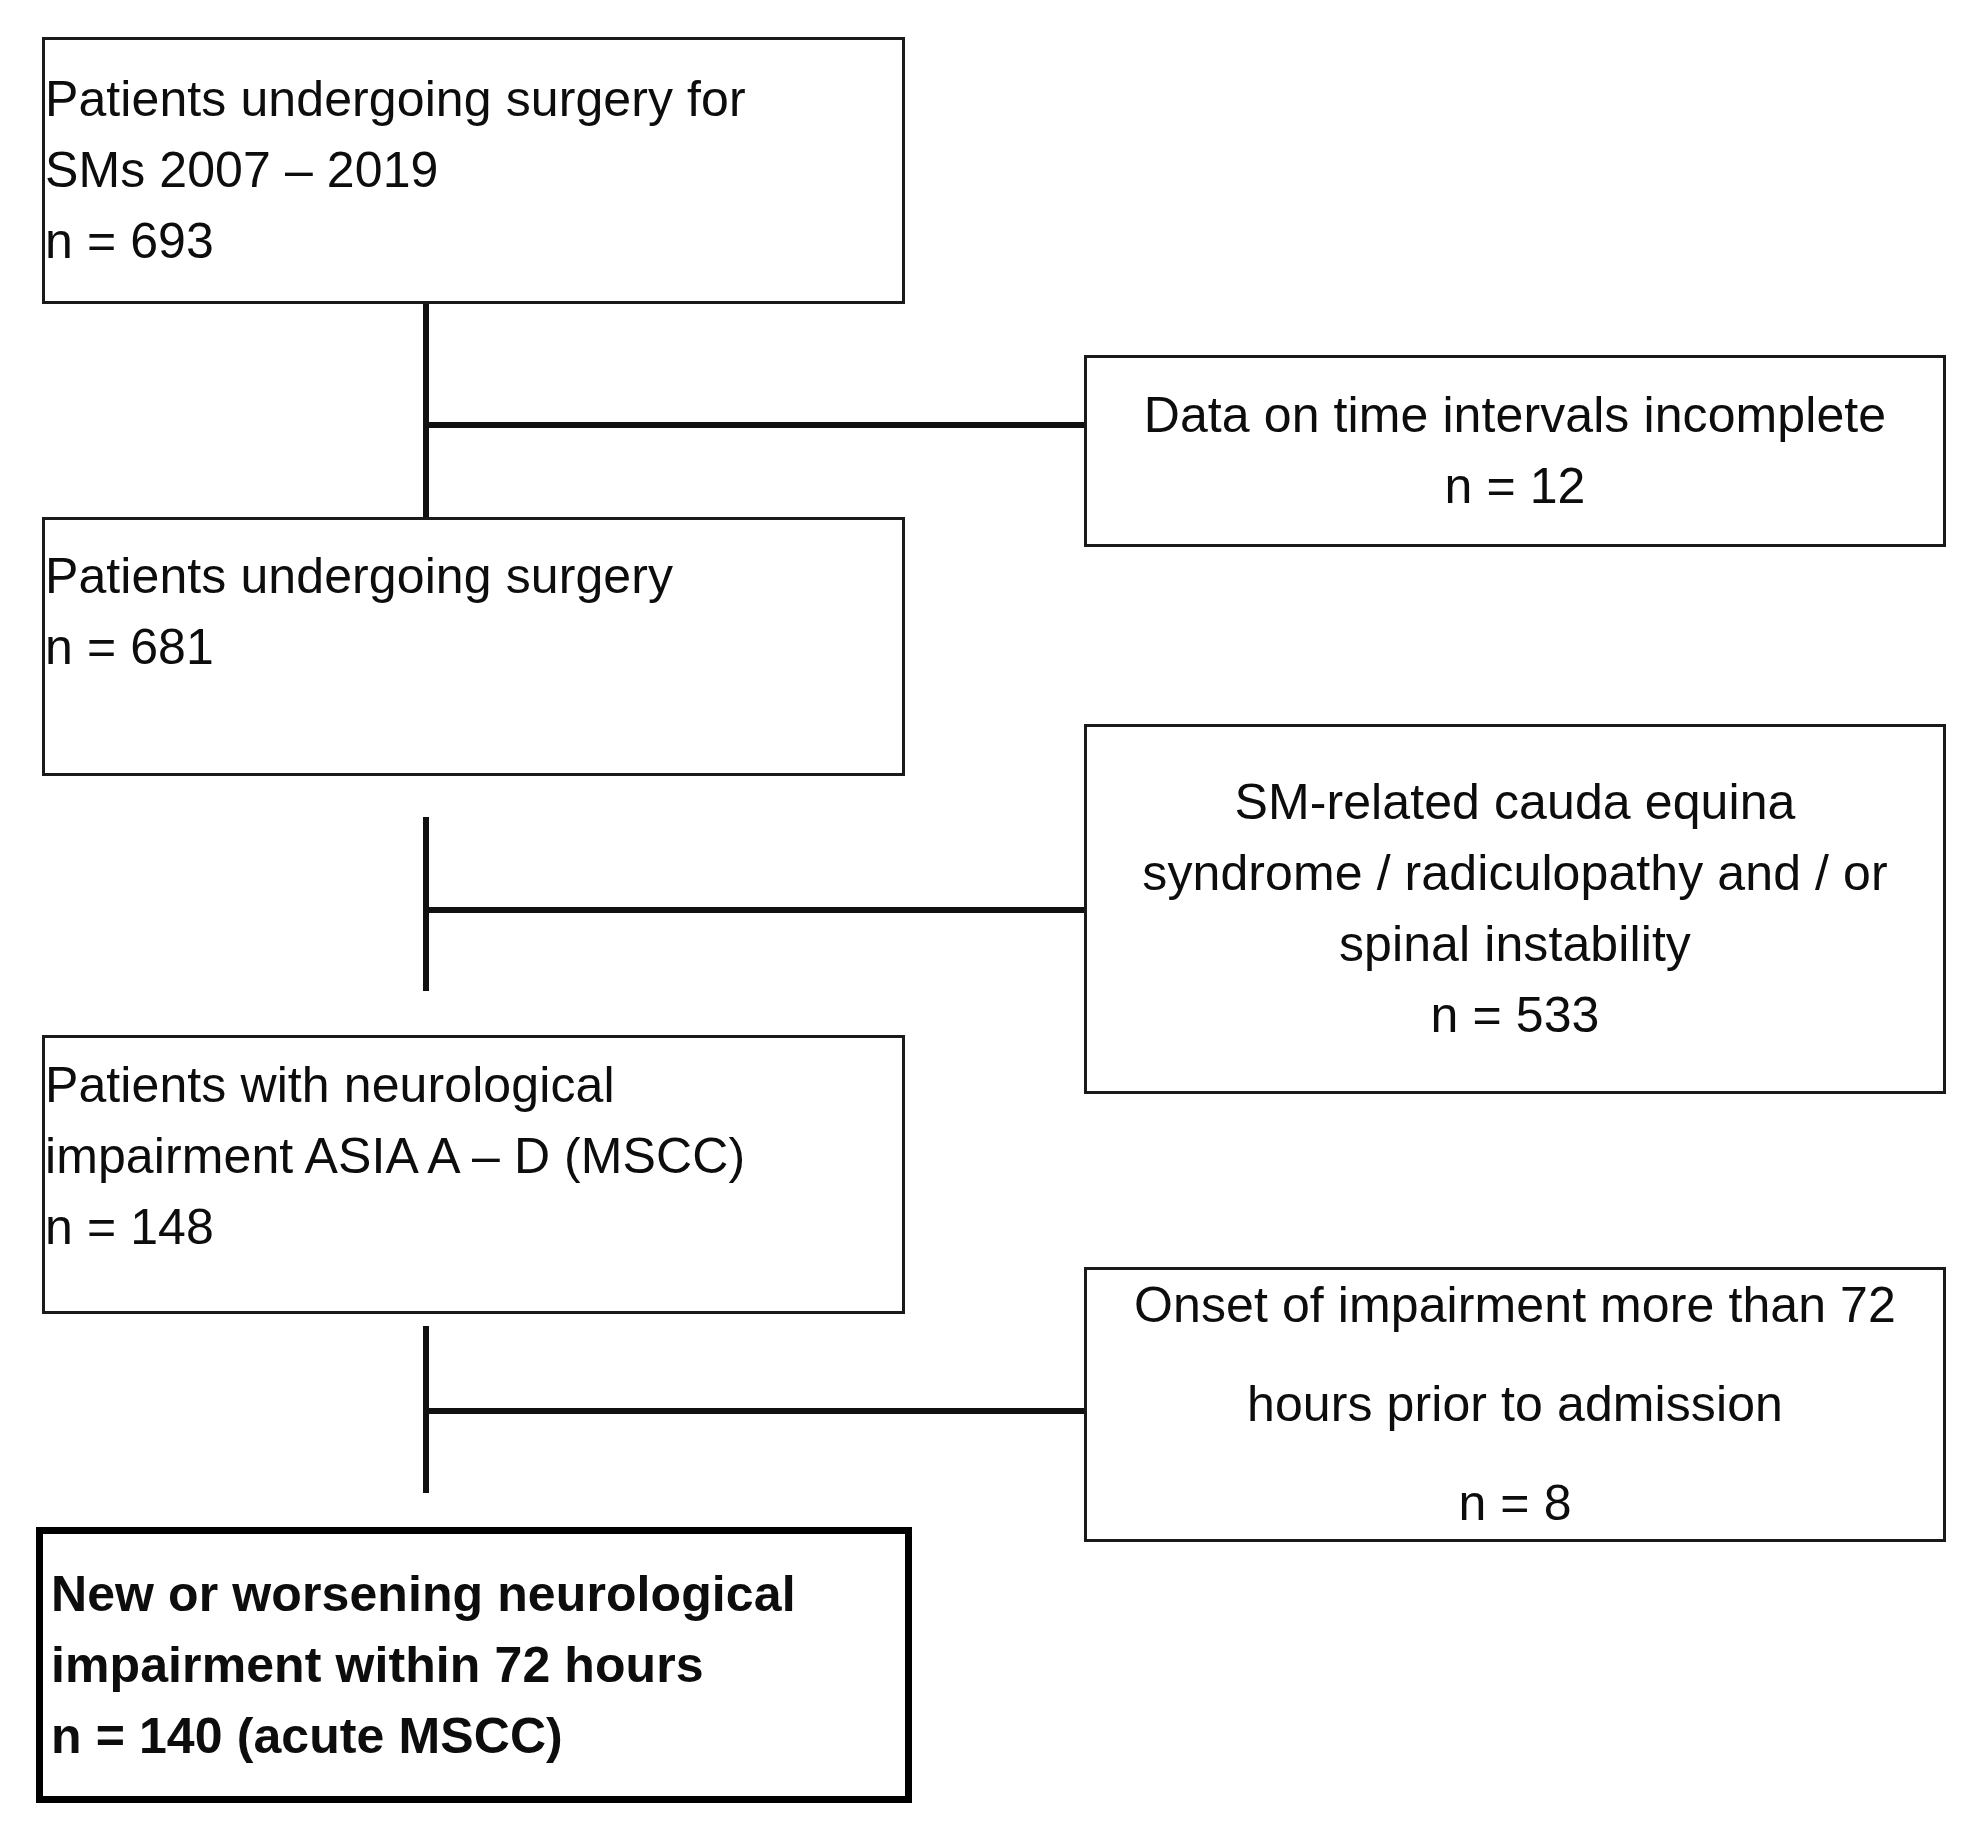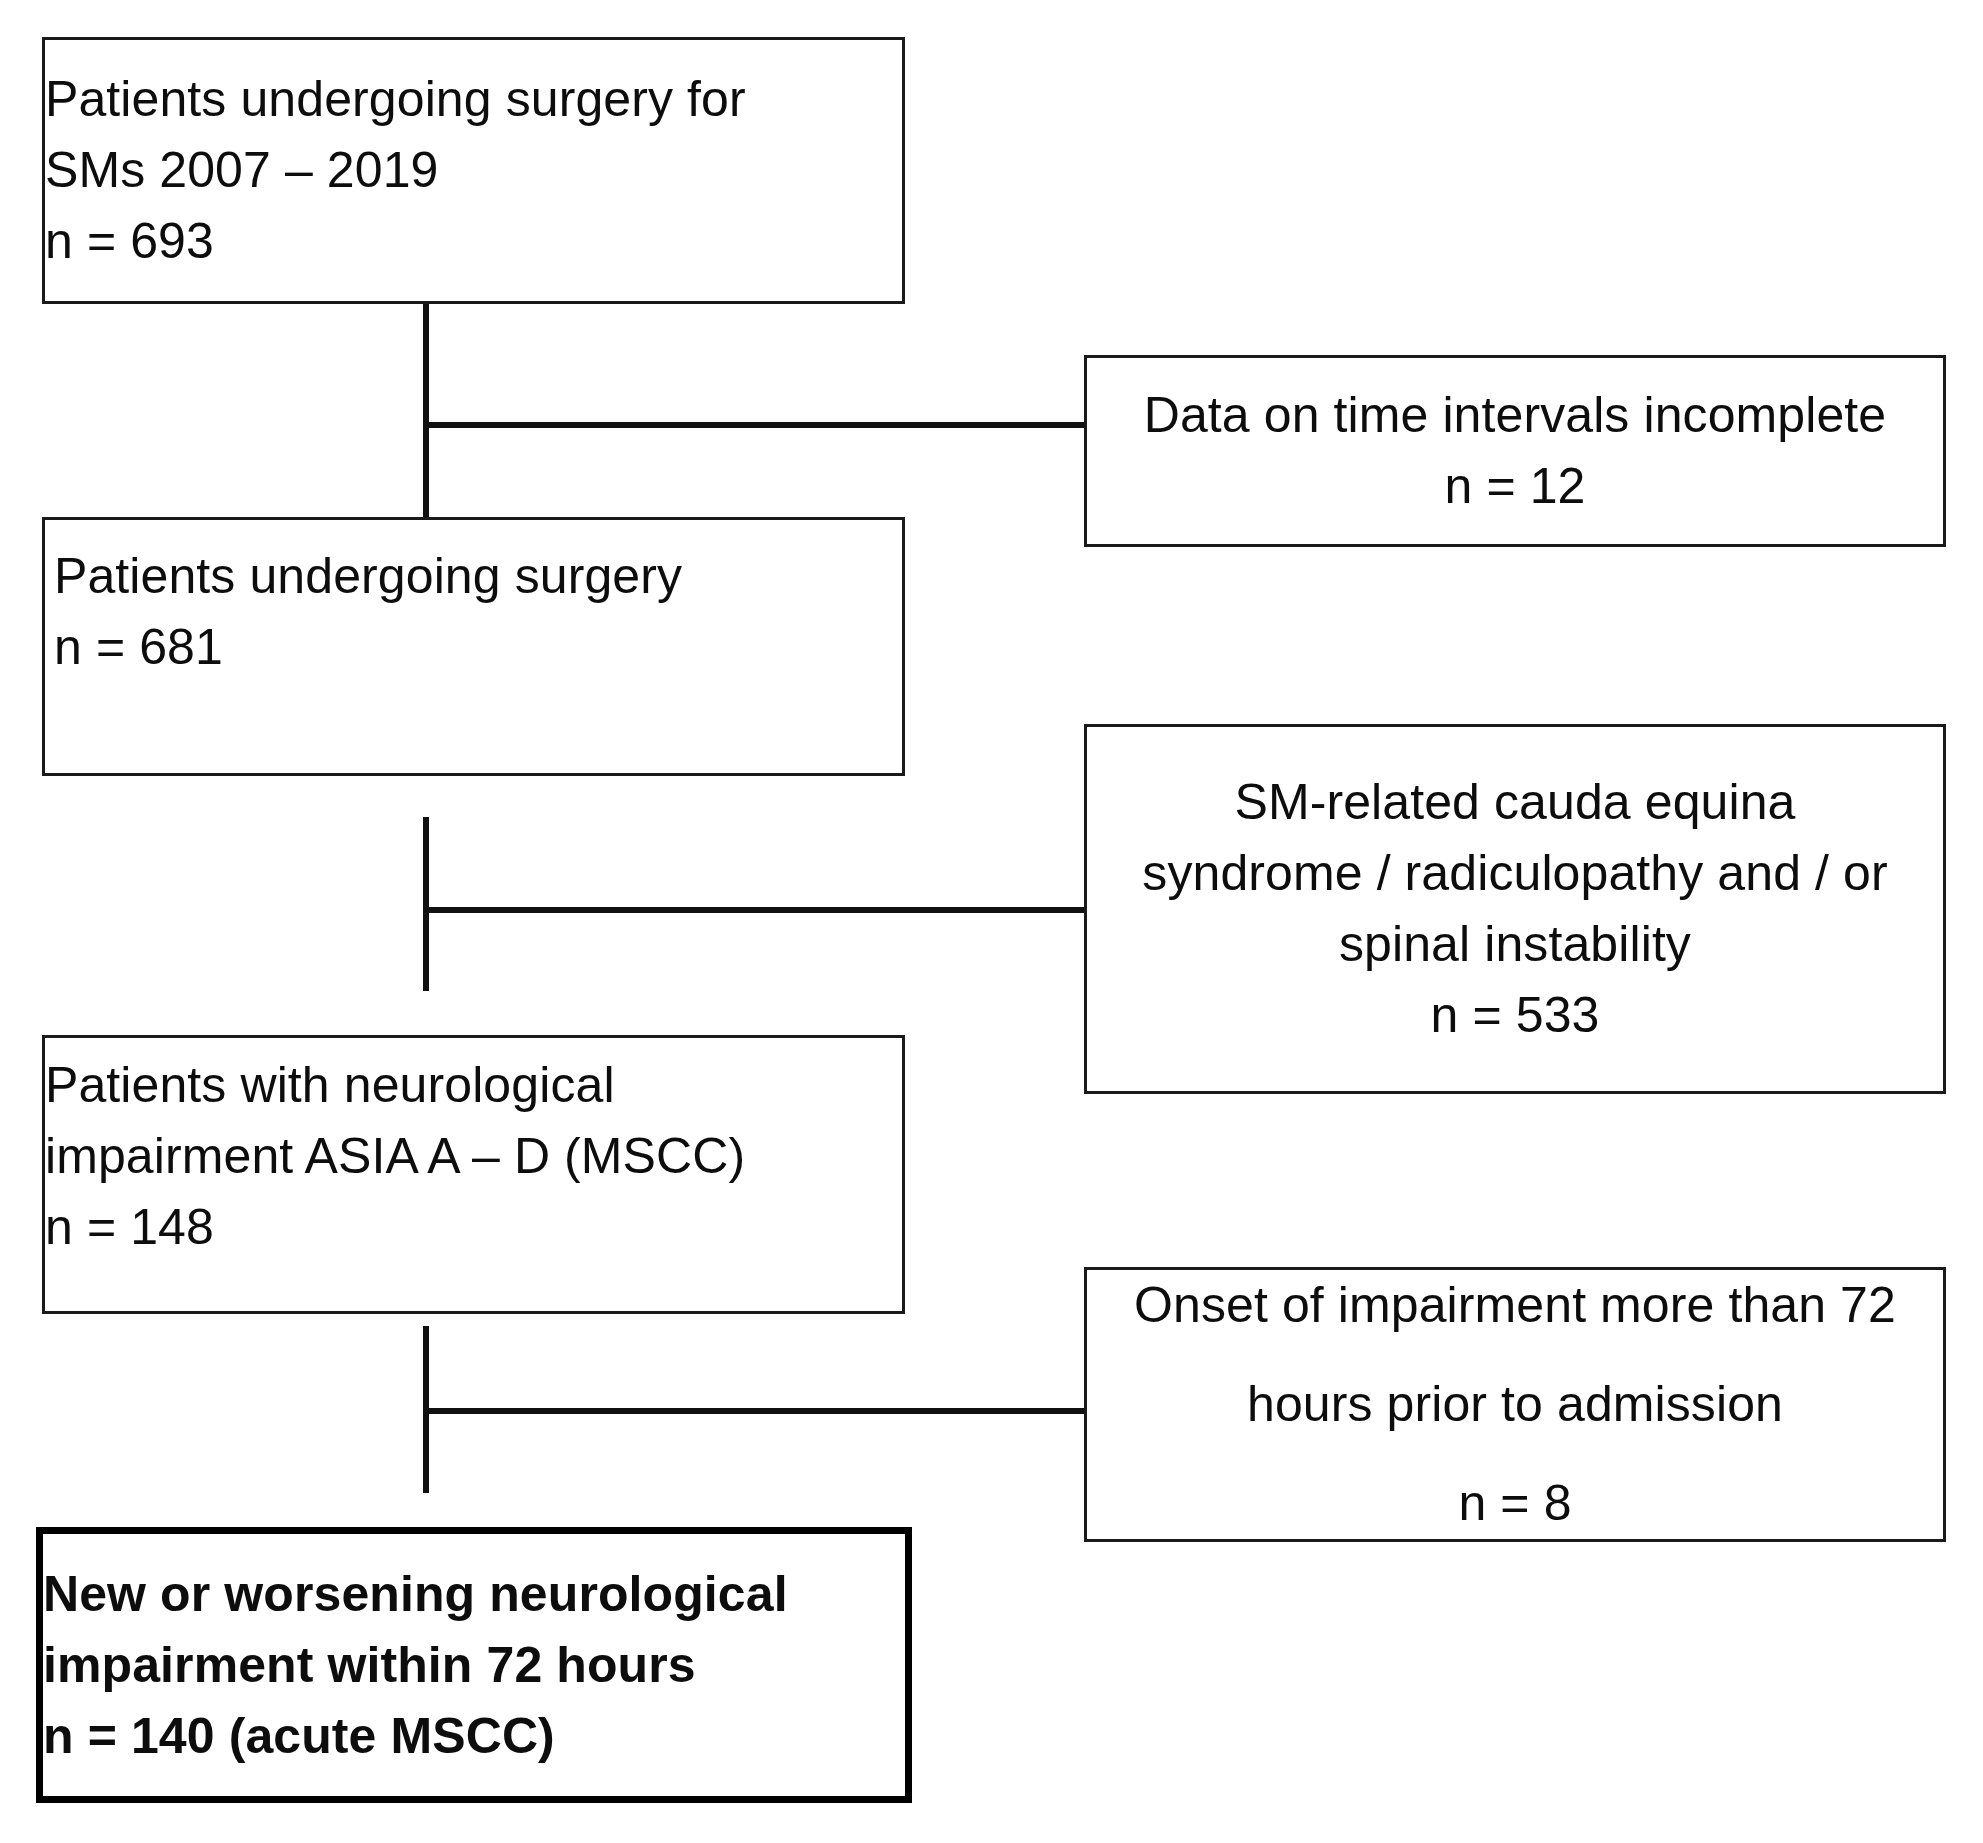--- a/index.html
+++ b/index.html
@@ -26,20 +26,21 @@
     background: #ffffff;
     border: 3.7px solid #1a1a1a;
     display: flex;
     flex-direction: column;
     align-items: center;
     justify-content: center;
   }
   .node.emphasis {
     border-width: 7.5px;
     border-color: #000000;
+    padding-left: 8px;
   }
   .node-line {
     display: block;
     width: 100%;
     text-align: center;
     font-size: 50px;
     line-height: 1.42;
     color: #0d0d0d;
     letter-spacing: 0.1px;
     white-space: nowrap;
@@ -77,21 +78,21 @@
   </div>
 
   <div class="conn-v" style="left:423px; top:304px; height:213px;"></div>
   <div class="conn-h" style="left:423px; top:422px; width:661px;"></div>
 
   <div class="node right" style="left:1084px; top:328px; width:862px; height:192px;margin-top:27px;">
     <span class="node-line">Data on time intervals incomplete</span>
     <span class="node-line">n = 12</span>
   </div>
 
-  <div class="node left" style="left:42px; top:517px; width:863px; height:259px;padding-left:9px;">
+  <div class="node left" style="left:42px; top:517px; width:863px; height:259px;">
     <span class="node-line" style="margin-top:-69px;">Patients undergoing surgery</span>
     <span class="node-line">n = 681</span>
   </div>
 
   <div class="conn-v" style="left:423px; top:817px; height:174px;"></div>
   <div class="conn-h" style="left:423px; top:907px; width:661px;"></div>
 
   <div class="node right" style="left:1084px; top:724px; width:862px; height:370px;align-items:center;">
     <span class="node-line">SM-related cauda equina</span>
     <span class="node-line">syndrome / radiculopathy and / or</span>

